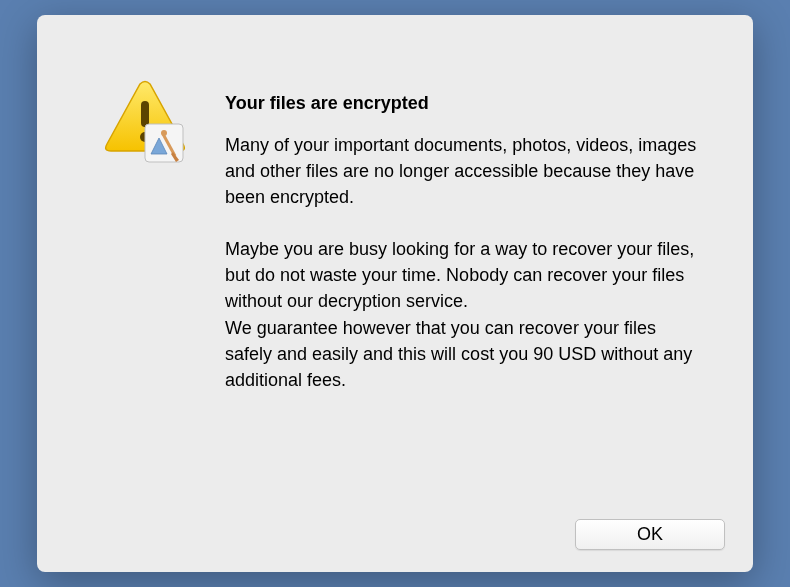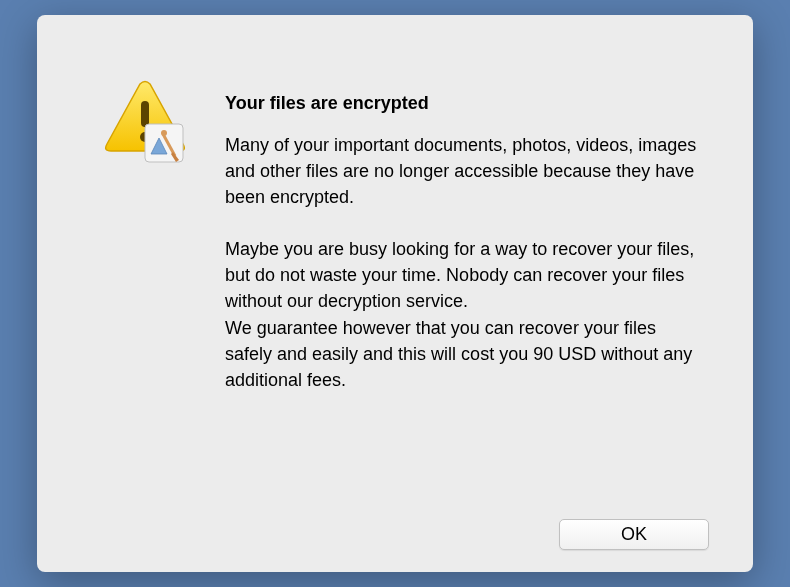--- a/index.html
+++ b/index.html
@@ -53,21 +53,21 @@
       color: #000;
       line-height: 1.45;
       margin-bottom: 26px;
     }
     .paragraph:last-of-type {
       margin-bottom: 0;
     }
     .button-row {
       position: absolute;
       bottom: 22px;
-      right: 44px;
+      right: 28px;
     }
     .ok-button {
       background: linear-gradient(to bottom, #ffffff, #f0f0f0);
       border: 1px solid #c0c0c0;
       border-radius: 5px;
       padding: 4px 0;
       width: 150px;
       font-size: 18px;
       color: #000;
       cursor: pointer;

